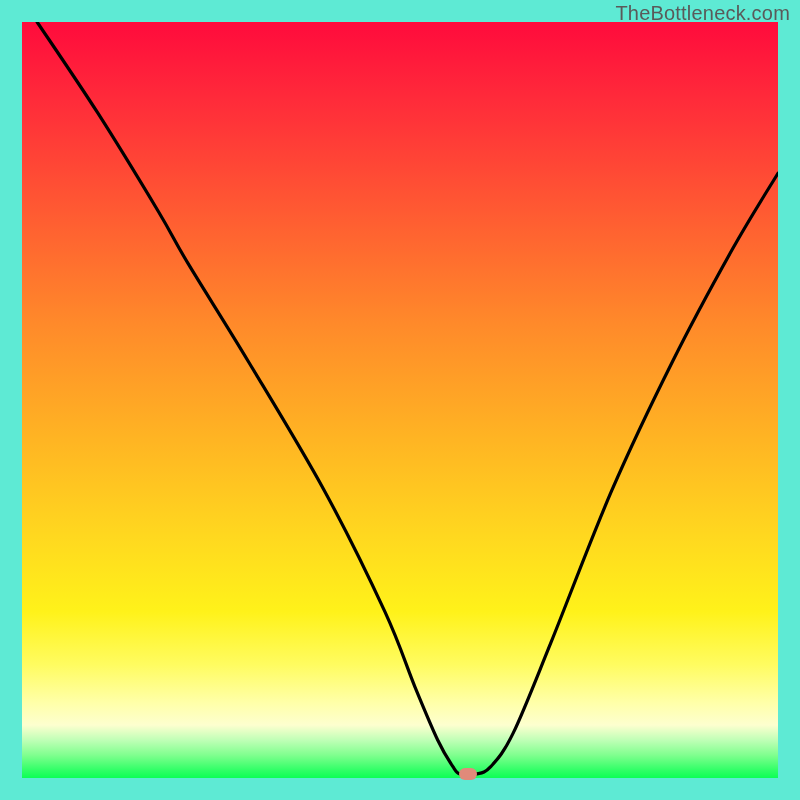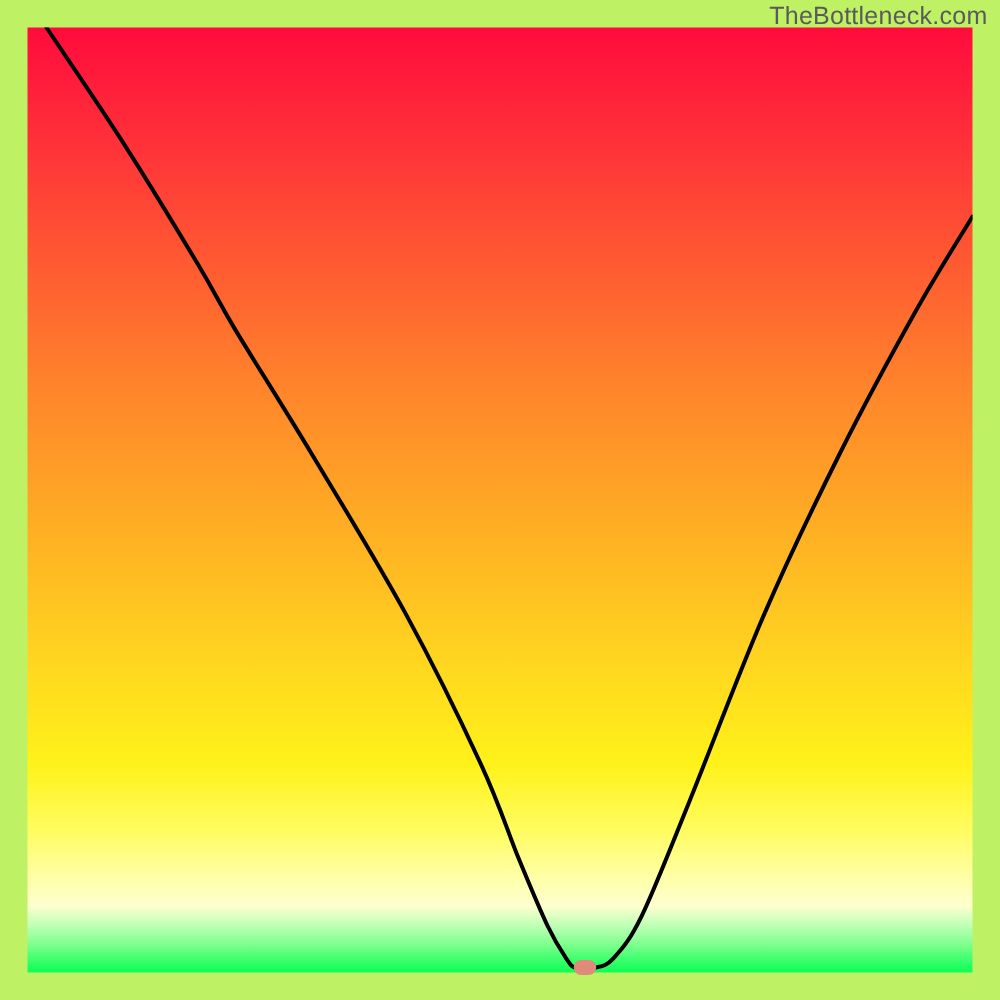--- a/index.html
+++ b/index.html
@@ -8,21 +8,21 @@
     width: 800px;
     height: 800px;
     background: #000;
     font-family: Arial, Helvetica, sans-serif;
     overflow: hidden;
   }
   .frame {
     position: relative;
     width: 800px;
     height: 800px;
-    background: #bef264;
+    background: #5eead4;
   }
   .plot-area {
     position: absolute;
     left: 22px;
     top: 22px;
     width: 756px;
     height: 756px;
     
     background: linear-gradient(
       to bottom,

